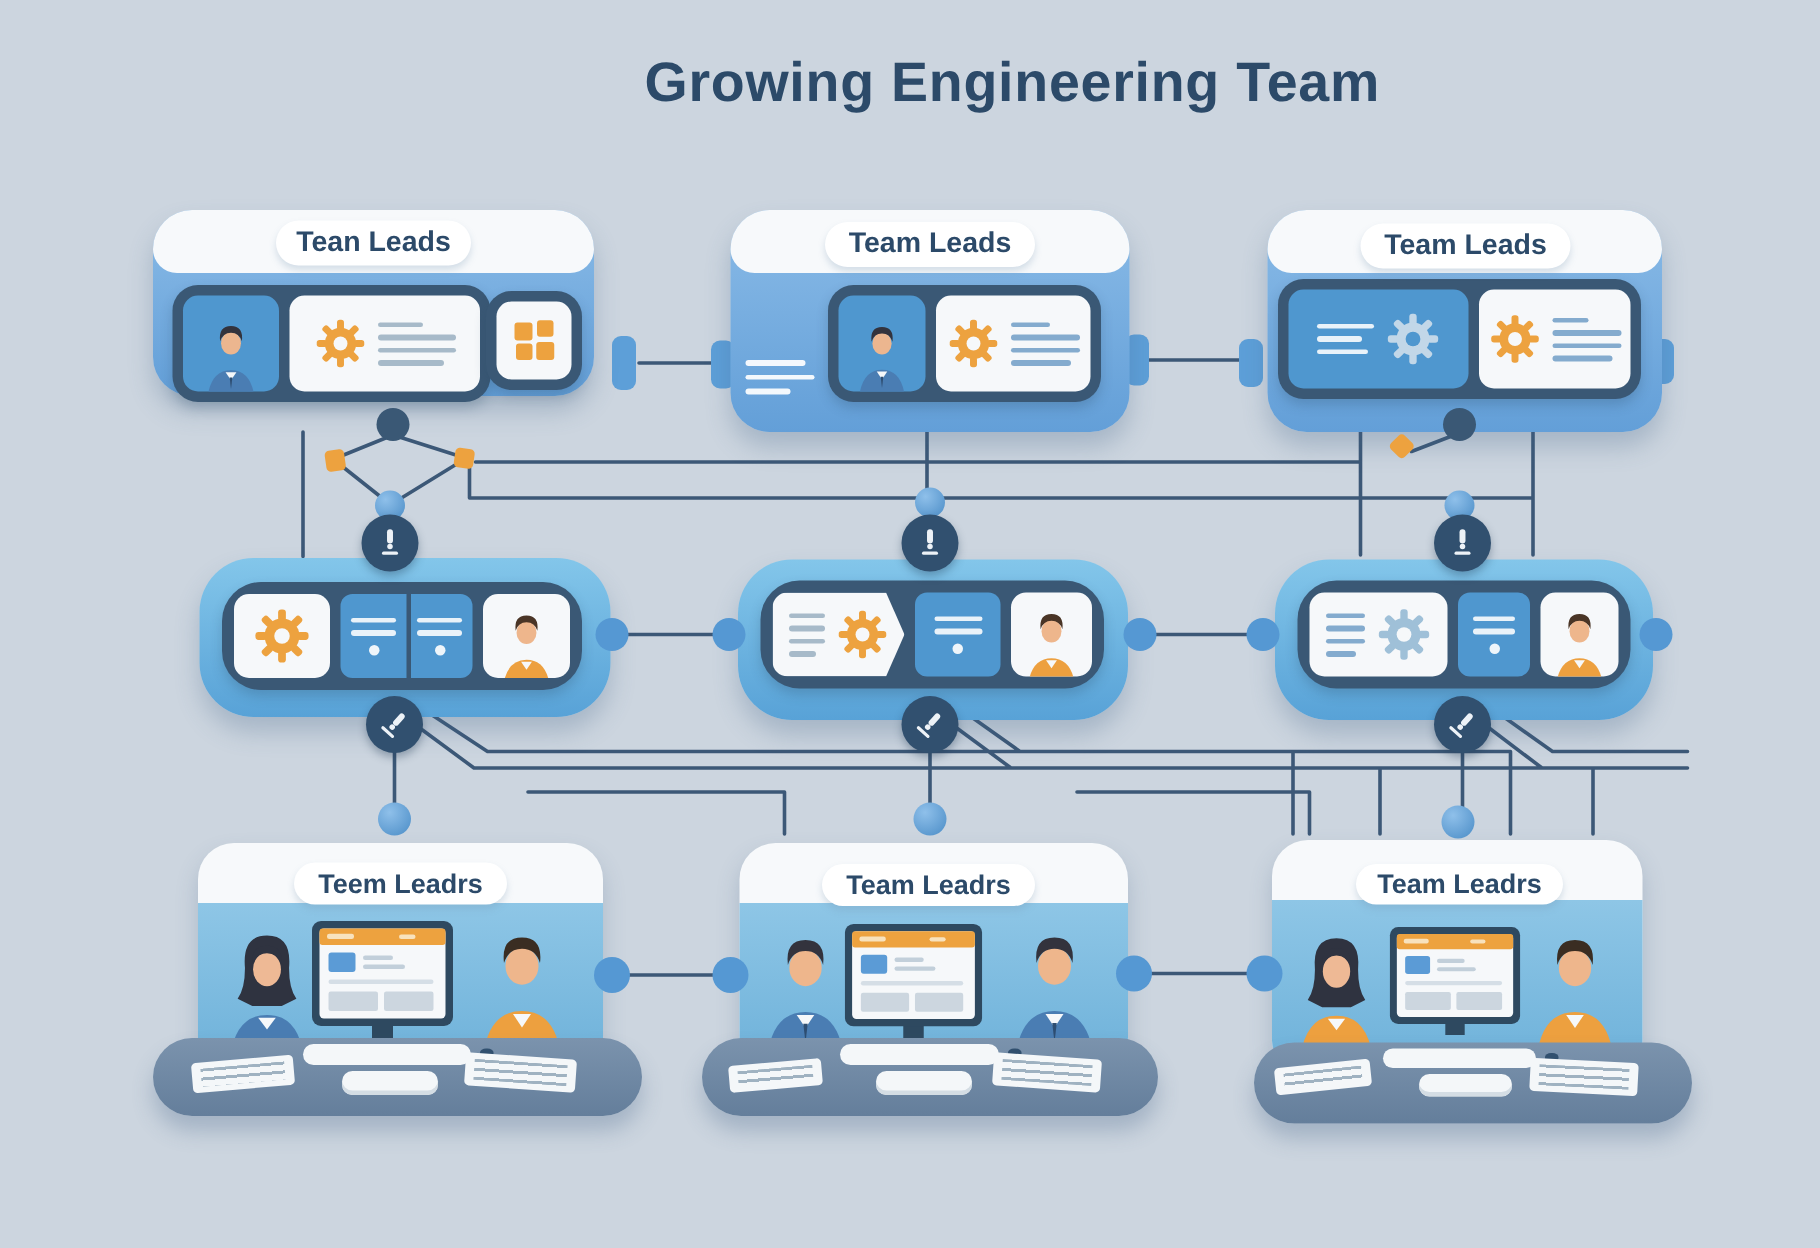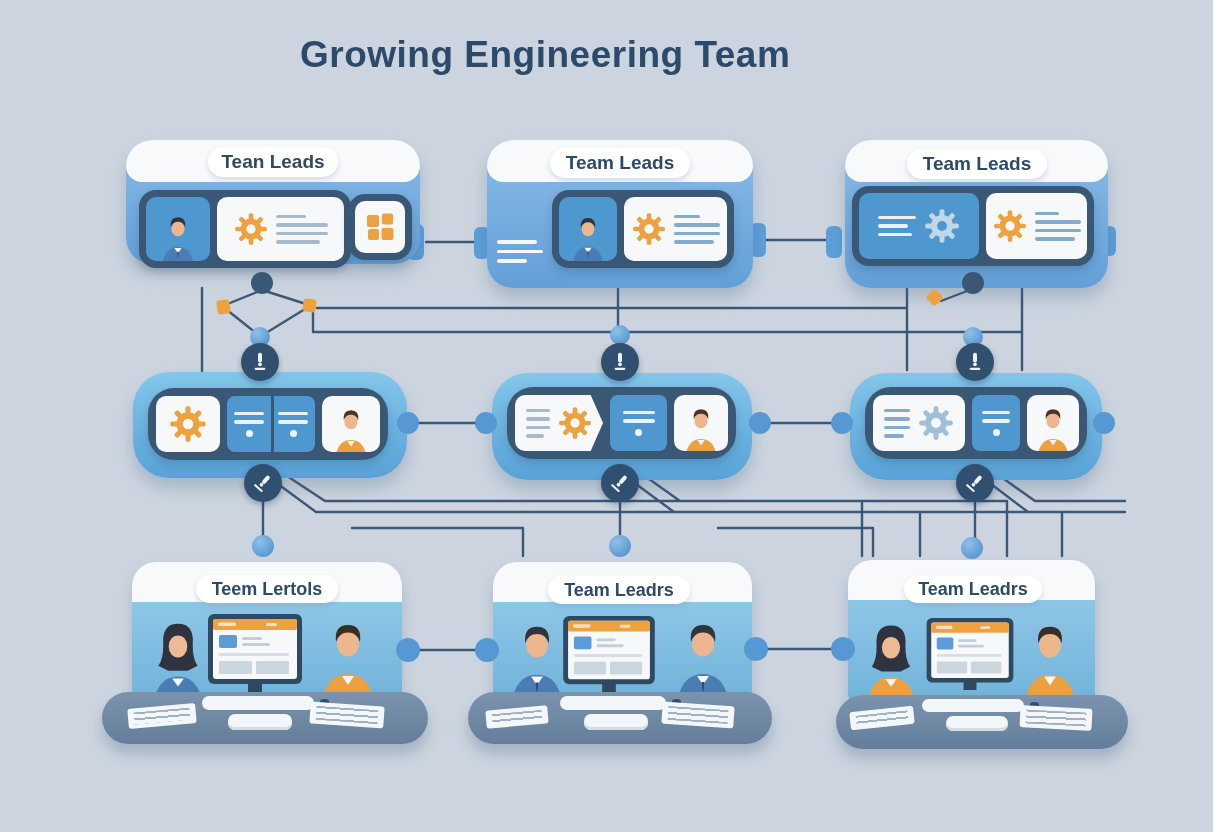--- a/index.html
+++ b/index.html
@@ -1,20 +1,20 @@
 <!DOCTYPE html>
 <html><head>
 <meta charset="utf-8">
 <style>
   html,body{margin:0;padding:0;background:#b9c3cf;}
   #stage{position:relative;width:1213px;height:832px;background:#ccd5df;overflow:hidden;
          font-family:"Liberation Sans",sans-serif;}
   .abs{position:absolute;}
   
-  .title-wrap{left:300px;top:34px;width:620px;text-align:left;color:#2c4a69;}
+  .title-wrap{left:300px;top:34px;width:620px;text-align:right;color:#2c4a69;}
   .title-main{font-size:37px;font-weight:700;letter-spacing:.5px;}
   .title-sub{font-size:22px;font-weight:700;margin-top:5px;color:#30517a;}
   
   #wires{left:0;top:0;z-index:1;}
   #wires path{fill:none;stroke:#3c5877;stroke-width:2.4;stroke-linecap:round;stroke-linejoin:round;}
   
   .tcard{background:linear-gradient(180deg,#8abbe7 0%,#639fd8 100%);border-radius:26px;
          box-shadow:0 10px 16px rgba(70,100,135,.28);z-index:2;}
   .band{left:0;top:0;right:0;height:42px;background:#f7f9fb;border-radius:26px 26px 16px 16px;}
   .pill{background:#ffffff;border-radius:15px;display:flex;align-items:center;justify-content:center;
@@ -144,21 +144,21 @@
     <path d="M262 290 L225 305 M262 290 L306 304 M227 310 L256 333 M305 309 L266 333 M967 291 L941 301"></path>
     <path d="M284 474 L325 501 H862 V556 M278 484 L316 512 H920 V556
              M642 474 L680 501 H1007 V556 M636 484 L674 512 H1062 V556
              M997 474 L1035 501 H1125 M991 484 L1028 512 H1125"></path>
   </svg>
 
   <div class="abs title-wrap">
     <div class="title-main">Growing Engineering Team</div>
   </div>
 
-  <div class="abs tcard" style="left:126px;top:140px;width:294px;height:124px;">
+  <div class="abs tcard" style="left:102px;top:140px;width:294px;height:124px;">
     <div class="abs band"></div>
     <div class="abs pill" style="left:82px;top:7px;width:130px;height:30px;">Tean Leads</div>
     <div class="abs frame" style="left:13px;top:50px;width:212px;height:78px;">
       <div class="panel blue" style="width:64px;">
         <svg class="person" width="52" height="58" style="--hair:#33333d;--skin:#ecb68f;--top:#4a7db3;--tie:#2e4e72;margin-top:14px;">
             <use href="#sym-man"></use>
           </svg>
       </div>
       <div class="panel white" style="flex:1;">
         <svg width="34" height="34">
@@ -380,21 +380,21 @@
   <div class="abs conn" style="left:749px;top:412px;width:22px;height:22px;"></div>
   <div class="abs conn" style="left:831px;top:412px;width:22px;height:22px;"></div>
   <div class="abs conn" style="left:1093px;top:412px;width:22px;height:22px;"></div>
 
   <div class="abs sphere" style="left:252px;top:535px;width:22px;height:22px;"></div>
   <div class="abs sphere" style="left:609px;top:535px;width:22px;height:22px;"></div>
   <div class="abs sphere" style="left:961px;top:537px;width:22px;height:22px;"></div>
 
   <div class="abs bcard" style="left:132px;top:562px;width:270px;height:146px;">
     <div class="abs bbody"></div>
-    <div class="abs pill" style="left:64px;top:13px;width:142px;height:28px;font-size:18px;">Teem Lertols</div>
+    <div class="abs pill" style="left:64px;top:13px;width:142px;height:28px;font-size:18px;">Teem Leadrs</div>
     <svg class="abs person" style="left:14px;top:48px;" width="64" height="94">
       <use href="#sym-woman" style="--hair:#2f3340;--skin:#eeb995;--top:#4a7db3;"></use>
       </svg>
     <svg class="abs person" style="left:184px;top:46px;" width="64" height="96">
       <use href="#sym-man" style="--hair:#3a2d22;--skin:#eeb68c;--top:#eda03f;"></use>
       </svg>
     <svg class="abs" style="left:76px;top:52px;" width="94" height="78">
       <use href="#sym-screen" width="94" height="78"></use>
       </svg>
   </div>

